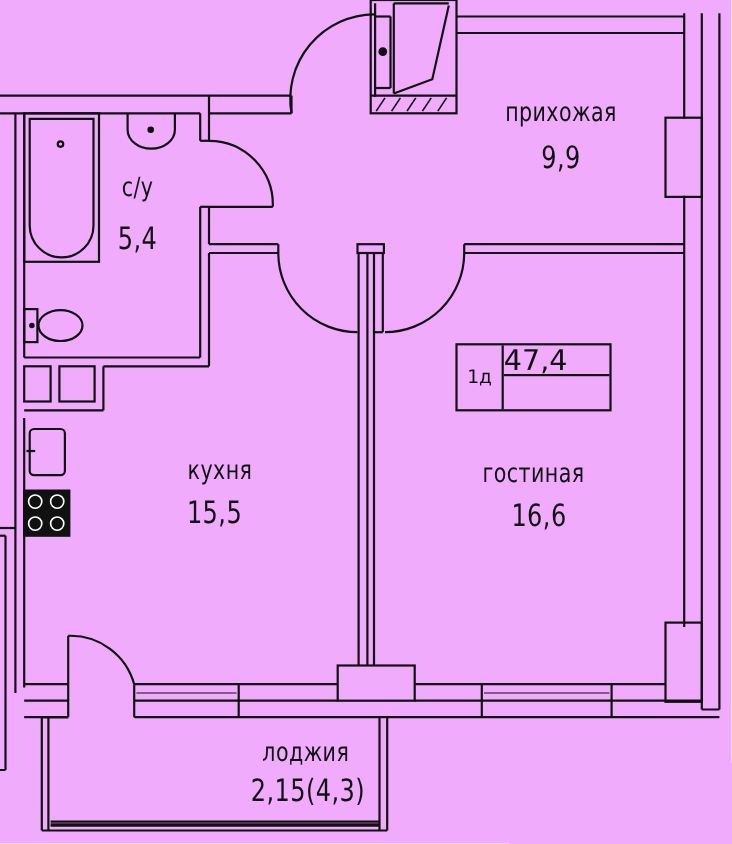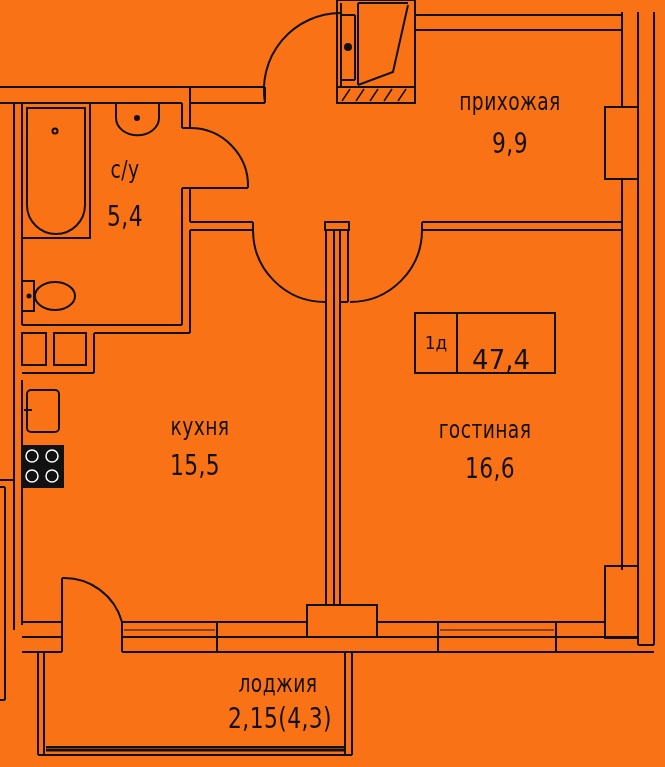--- a/index.html
+++ b/index.html
@@ -1,23 +1,23 @@
 <!DOCTYPE html>
 <html><head>
 <meta charset="utf-8">
 <style>
   html, body { margin: 0; padding: 0; background: #ffffff; }
-  .canvas { position: relative; width: 665px; height: 767px; overflow: hidden; background: #f97316; }
+  .canvas { position: relative; width: 665px; height: 767px; overflow: hidden; background: #f0abfc; }
   svg.plan { position: absolute; left: 0; top: 0; }
   .lbl { position: absolute; font-family: "DejaVu Sans", sans-serif; color: #111; text-align: center; line-height: 1; transform: scaleX(0.78); transform-origin: center; white-space: nowrap; letter-spacing: 0.5px; }
   .room-name { font-size: 24px; }
   .room-area { font-size: 28px; }
   .badge { position: absolute; border: 2px solid #111; font-family: "DejaVu Sans", sans-serif; color: #111; }
   .badge .code { position: absolute; left: 0; top: 0; width: 40px; height: 58px; border-right: 2px solid #111; display: flex; align-items: center; justify-content: center; font-size: 17px; }
-  .badge .v1, .badge .v2 { position: absolute; left: 42px; width: 96px; height: 28px; font-size: 26px; text-align: right; padding-right: 24px; box-sizing: border-box; line-height: 28px; margin-top: 32px; }
+  .badge .v1, .badge .v2 { position: absolute; left: 42px; width: 96px; height: 28px; font-size: 26px; text-align: left; padding-right: 24px; box-sizing: border-box; line-height: 28px; }
   .badge .v1 { top: 0; border-bottom: 2px solid #111; }
   .badge .v2 { top: 30px; }
 </style>
 </head>
 <body>
 
 <div class="canvas">
   <svg class="plan" width="665" height="767" viewBox="0 0 665 767" fill="none" stroke="#111" stroke-width="2">
 
     <g>

